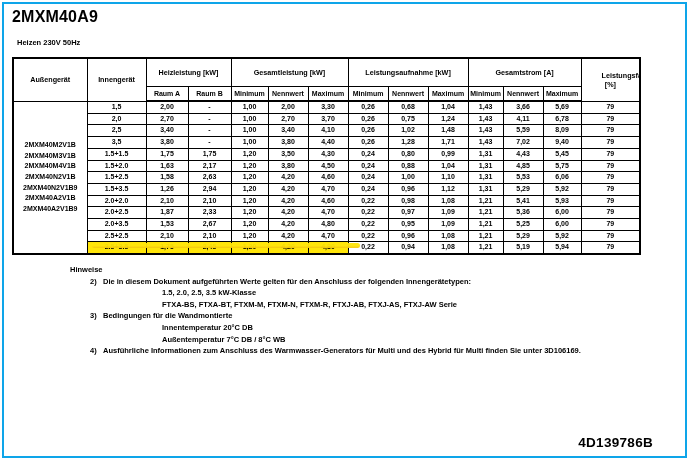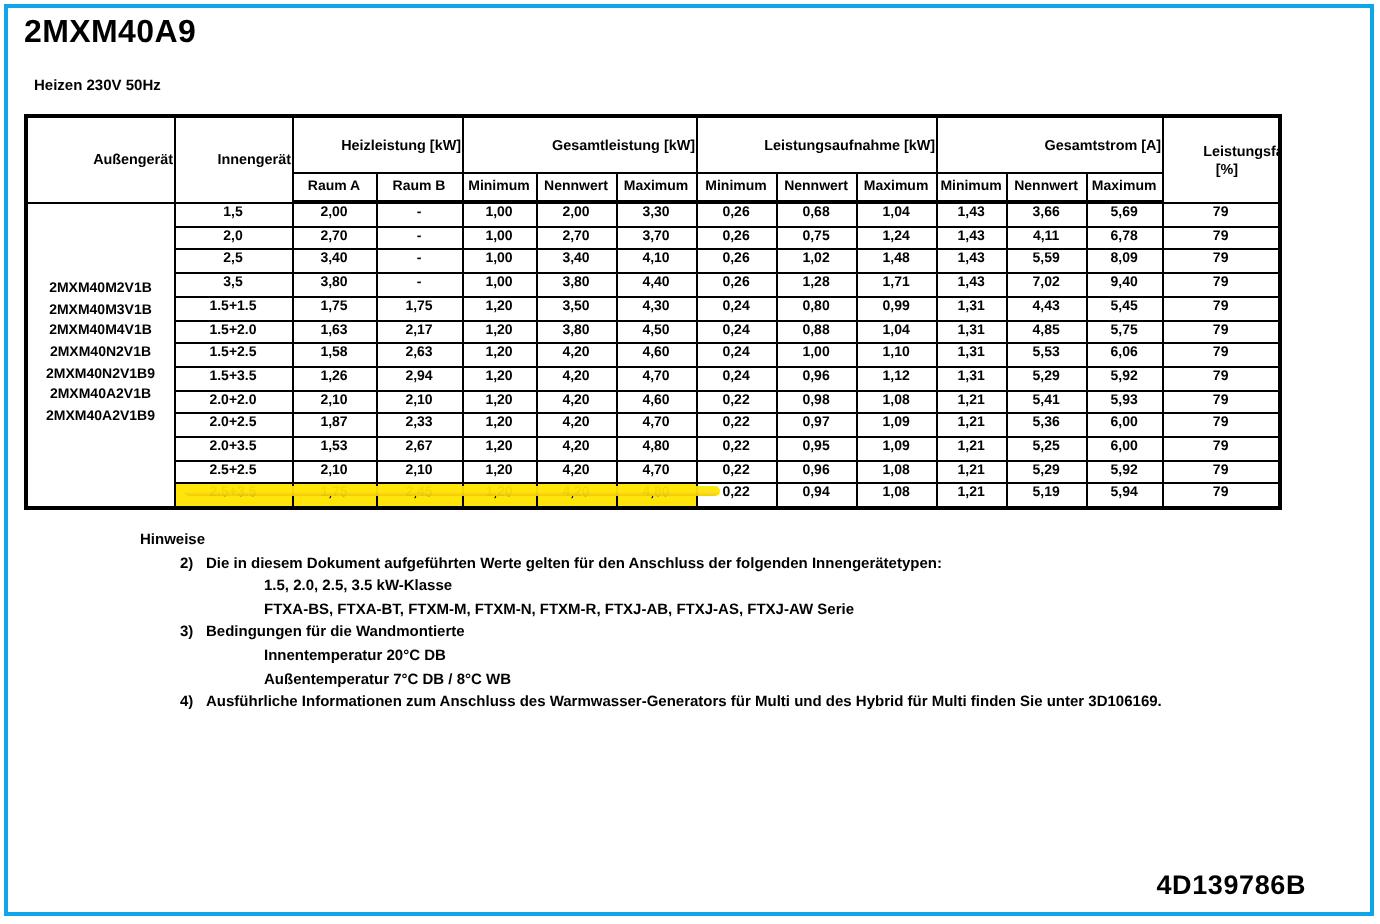--- a/index.html
+++ b/index.html
@@ -25,39 +25,39 @@
   table.spec {
     position:absolute; left:8px; top:53px; width:627px;
     border-collapse:collapse; table-layout:fixed;
     border:2px solid #000;
   }
   table.spec th, table.spec td {
     border:1px solid #000; padding:0;
     font-size:7px; font-weight:bold; text-align:center; vertical-align:middle;
     overflow:hidden; white-space:nowrap;
   }
-  thead tr.grp th { height:27px; font-size:7.2px;text-align:right; }
+  thead tr.grp th { height:27px; font-size:7.2px; }
   thead tr.sub th { height:13px; border-bottom-width:2px; }
   tbody td { height:10.7px; line-height:10.7px; }
   tbody tr.group-end td { border-bottom-width:1.8px; }
   td.outdoor-cell { vertical-align:middle; }
   td.outdoor-cell div { font-size:7px; line-height:10.6px; font-weight:bold; }
   td.hl { background:#ffe50a; }
   .hl-overshoot {
     position:absolute; left:88px; top:239px; width:268px; height:5px;
     background:linear-gradient(to bottom, #ffe50a 55%, #f3c511 100%);
     border-radius:3px; opacity:0.95;
   }
   .notes {
     position:absolute; left:66px; top:260px; right:20px;
     font-size:7.5px; font-weight:bold; line-height:11.6px;
   }
   .note-line { white-space:nowrap; }
   .lvl1 { margin-left:20px; }
-  .lvl2 { margin-left:62px; }
+  .lvl2 { margin-left:92px; }
   .note-num { display:inline-block; width:13px; }
   .doc-code {
     position:absolute; right:32px; bottom:6px;
     font-size:13.5px; font-weight:bold; letter-spacing:0.3px;
   }
 </style>
 </head>
 <body>
 
 <div class="page">

